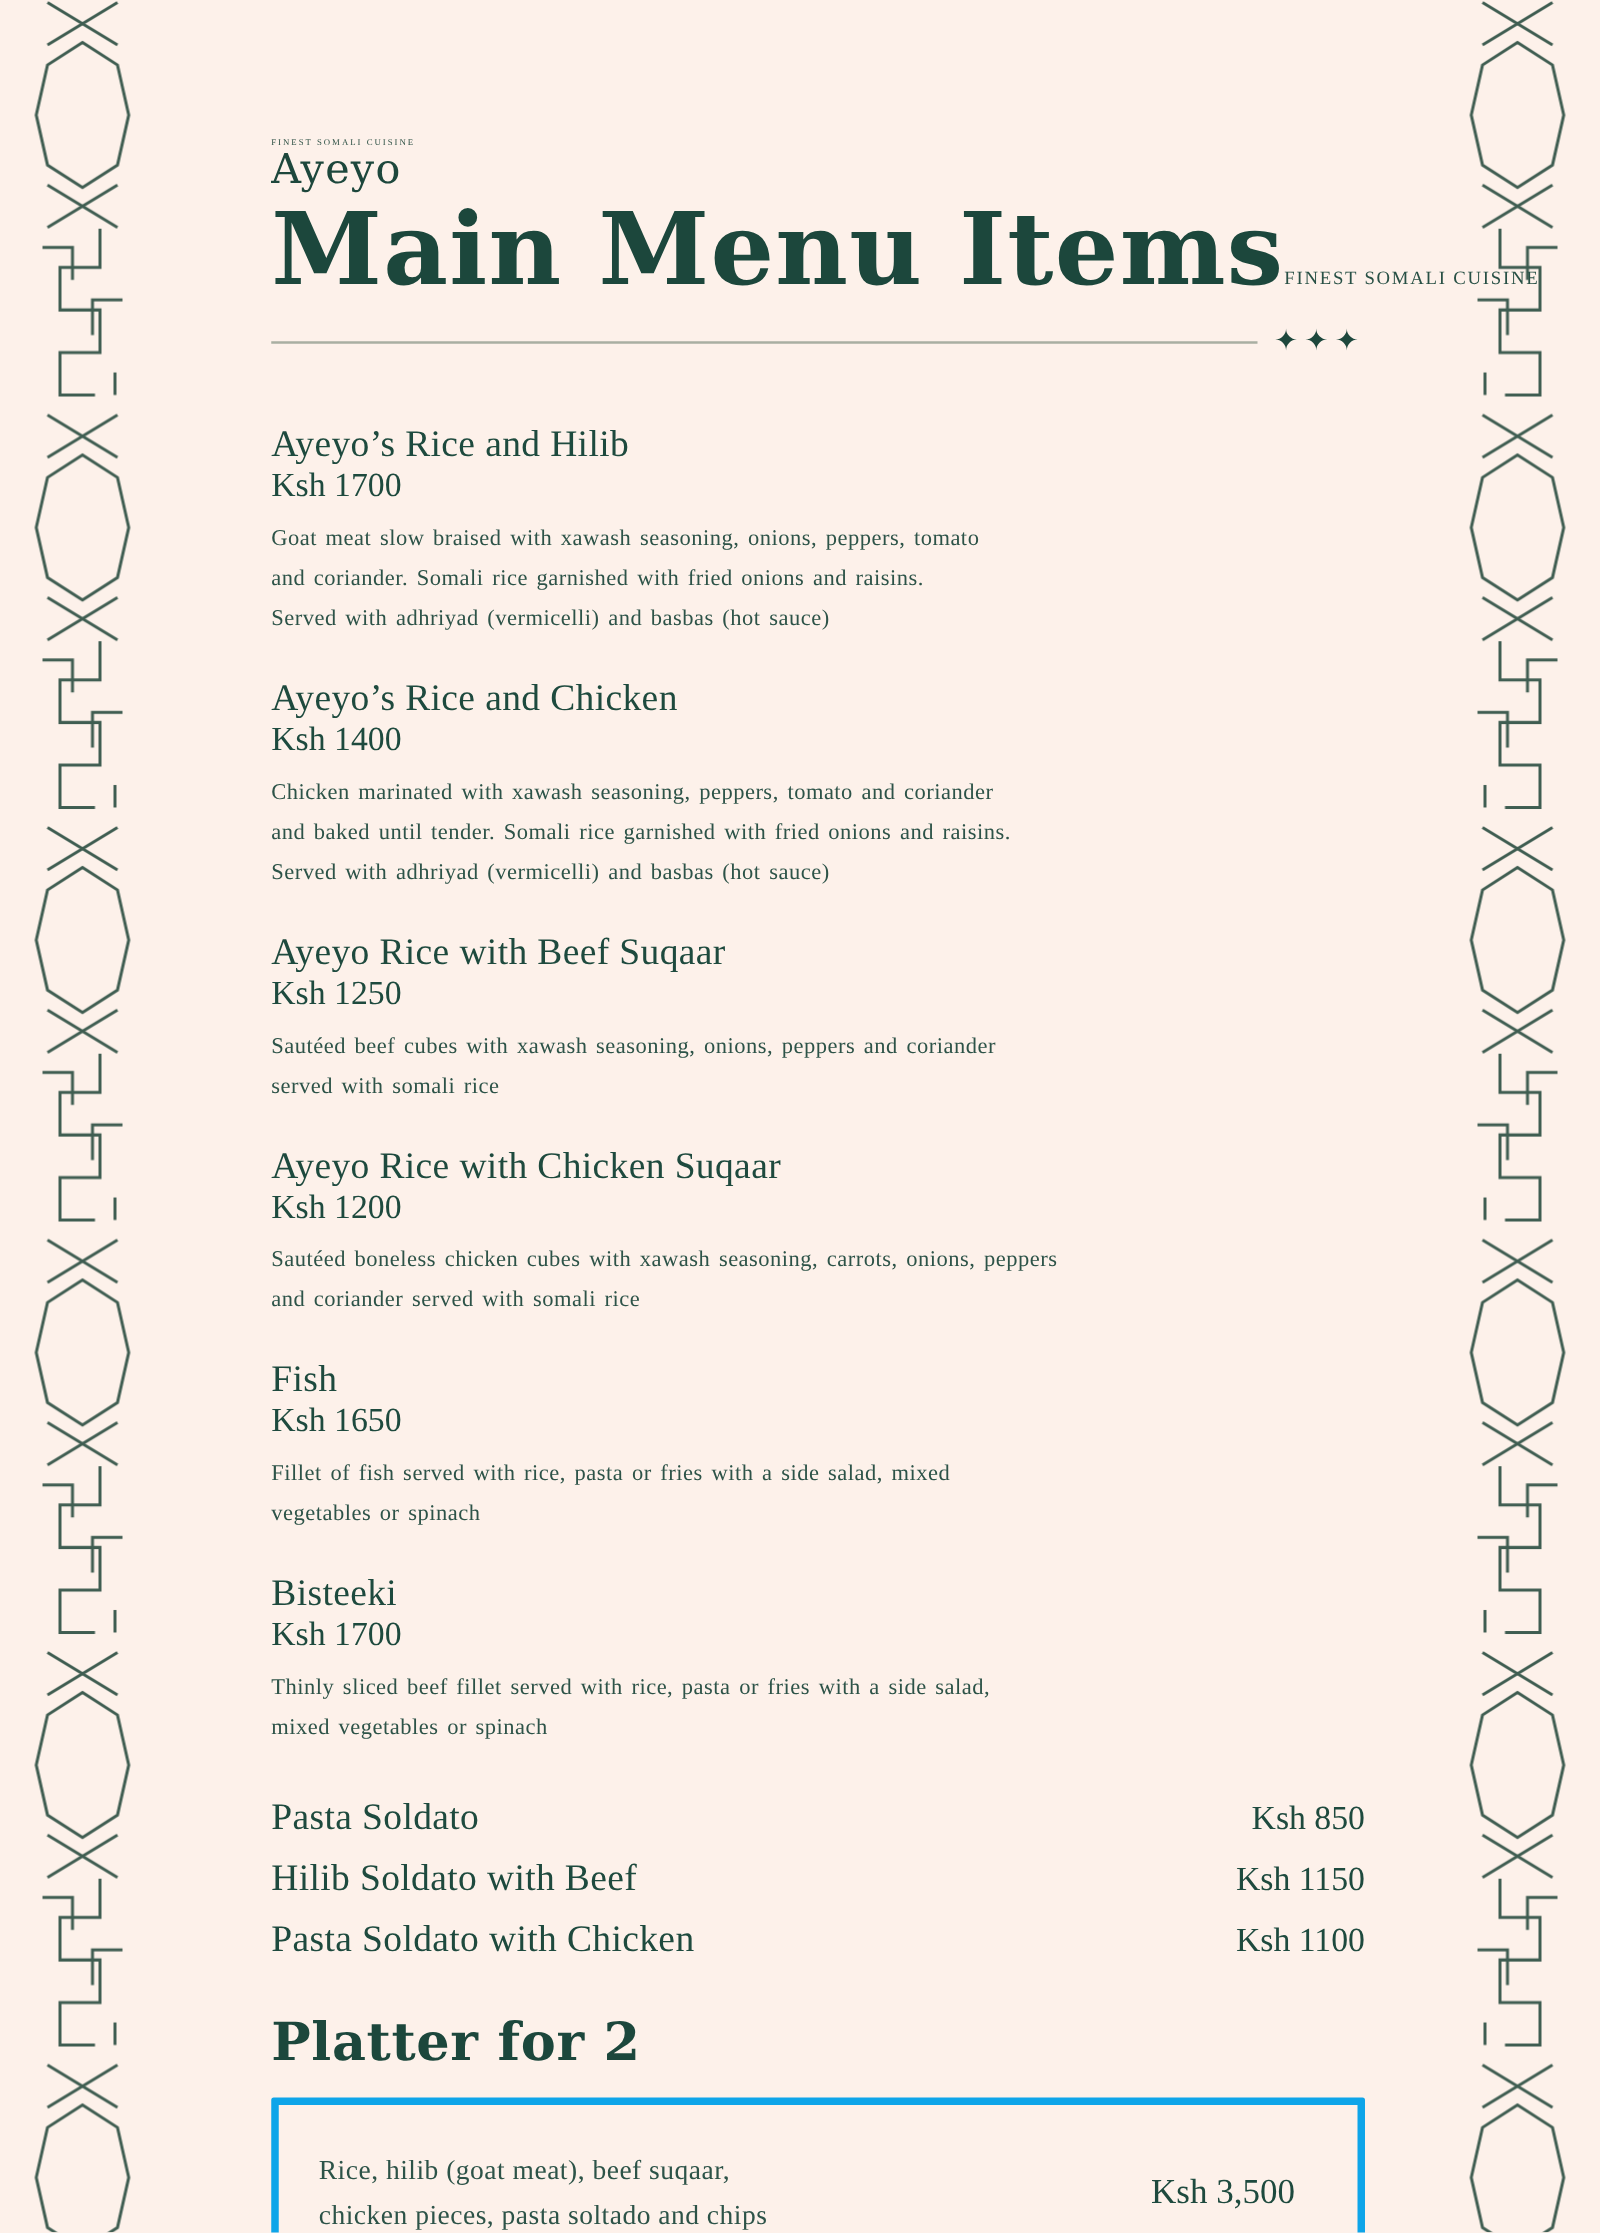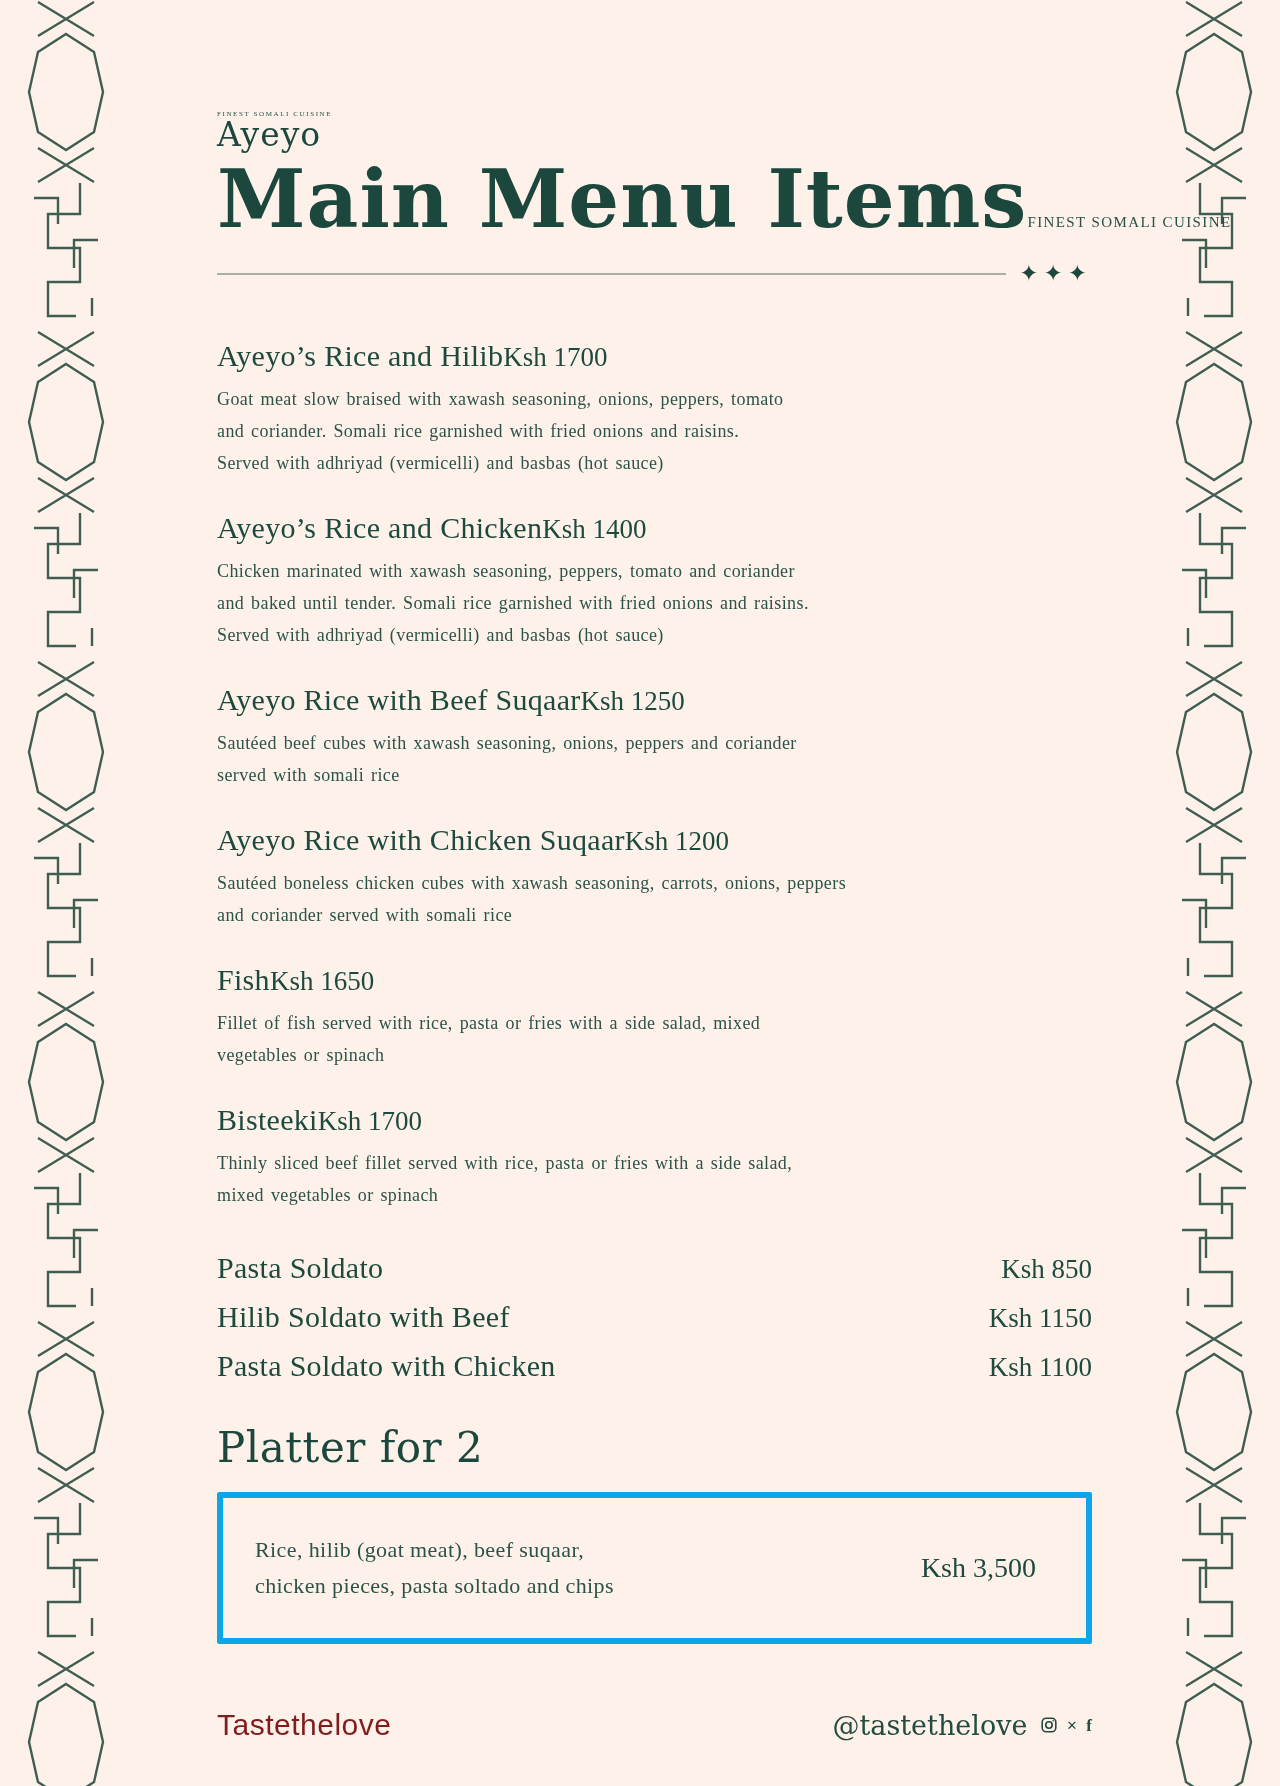--- a/index.html
+++ b/index.html
@@ -40,35 +40,35 @@
   .divider-row { display:flex; align-items:center; margin-top:18px; height:30px; }
   .divider-line { flex:1; height:2px; background:#a9afa2; }
   .divider-stars {
     width:86px; text-align:right; font-family:"DejaVu Sans", sans-serif;
     font-size:23px; color:#1d473c; letter-spacing:5px; line-height:1;
     transform:translateY(-1px);
   }
 
   .menu-list { margin-top:50px; }
   .menu-item { margin-bottom:32px; }
-  .item-head { display:flex; align-items:baseline; justify-content:flex-start; }
+  .item-head { display:flex; align-items:baseline; justify-content:center;flex-direction:column; }
   .item-name {
     font-size:30px; font-weight:400; color:#1e4a3e; letter-spacing:0.3px;
   }
   .item-price { font-size:27px; color:#1e4a3e; white-space:nowrap; }
   .item-desc {
     margin-top:10px; font-size:18px; line-height:32px; color:#2d5348;
     letter-spacing:0.4px; word-spacing:2px; white-space:pre-line;
   }
 
   .simple-list { margin-top:40px; }
   .simple-item { display:flex; align-items:baseline; justify-content:space-between; margin-bottom:15px;gap:40px; }
 
   .platter-heading {
-    margin-top:40px; font-size:42px; font-weight:400; color:#1c473c;
+    margin-top:40px; font-size:42px; font-weight:700; color:#1c473c;
     letter-spacing:0.5px; font-family:"DejaVu Serif", serif;
   }
   .platter-box {
     margin-top:20px; border:6px solid #0ea5e9; border-radius:2px;
     padding:34px 36px 34px 32px; display:flex; align-items:center;
     justify-content:space-between;
   }
   .platter-desc {
     font-size:22px; line-height:36px; color:#2d5348; letter-spacing:0.4px;
     white-space:pre-line;

